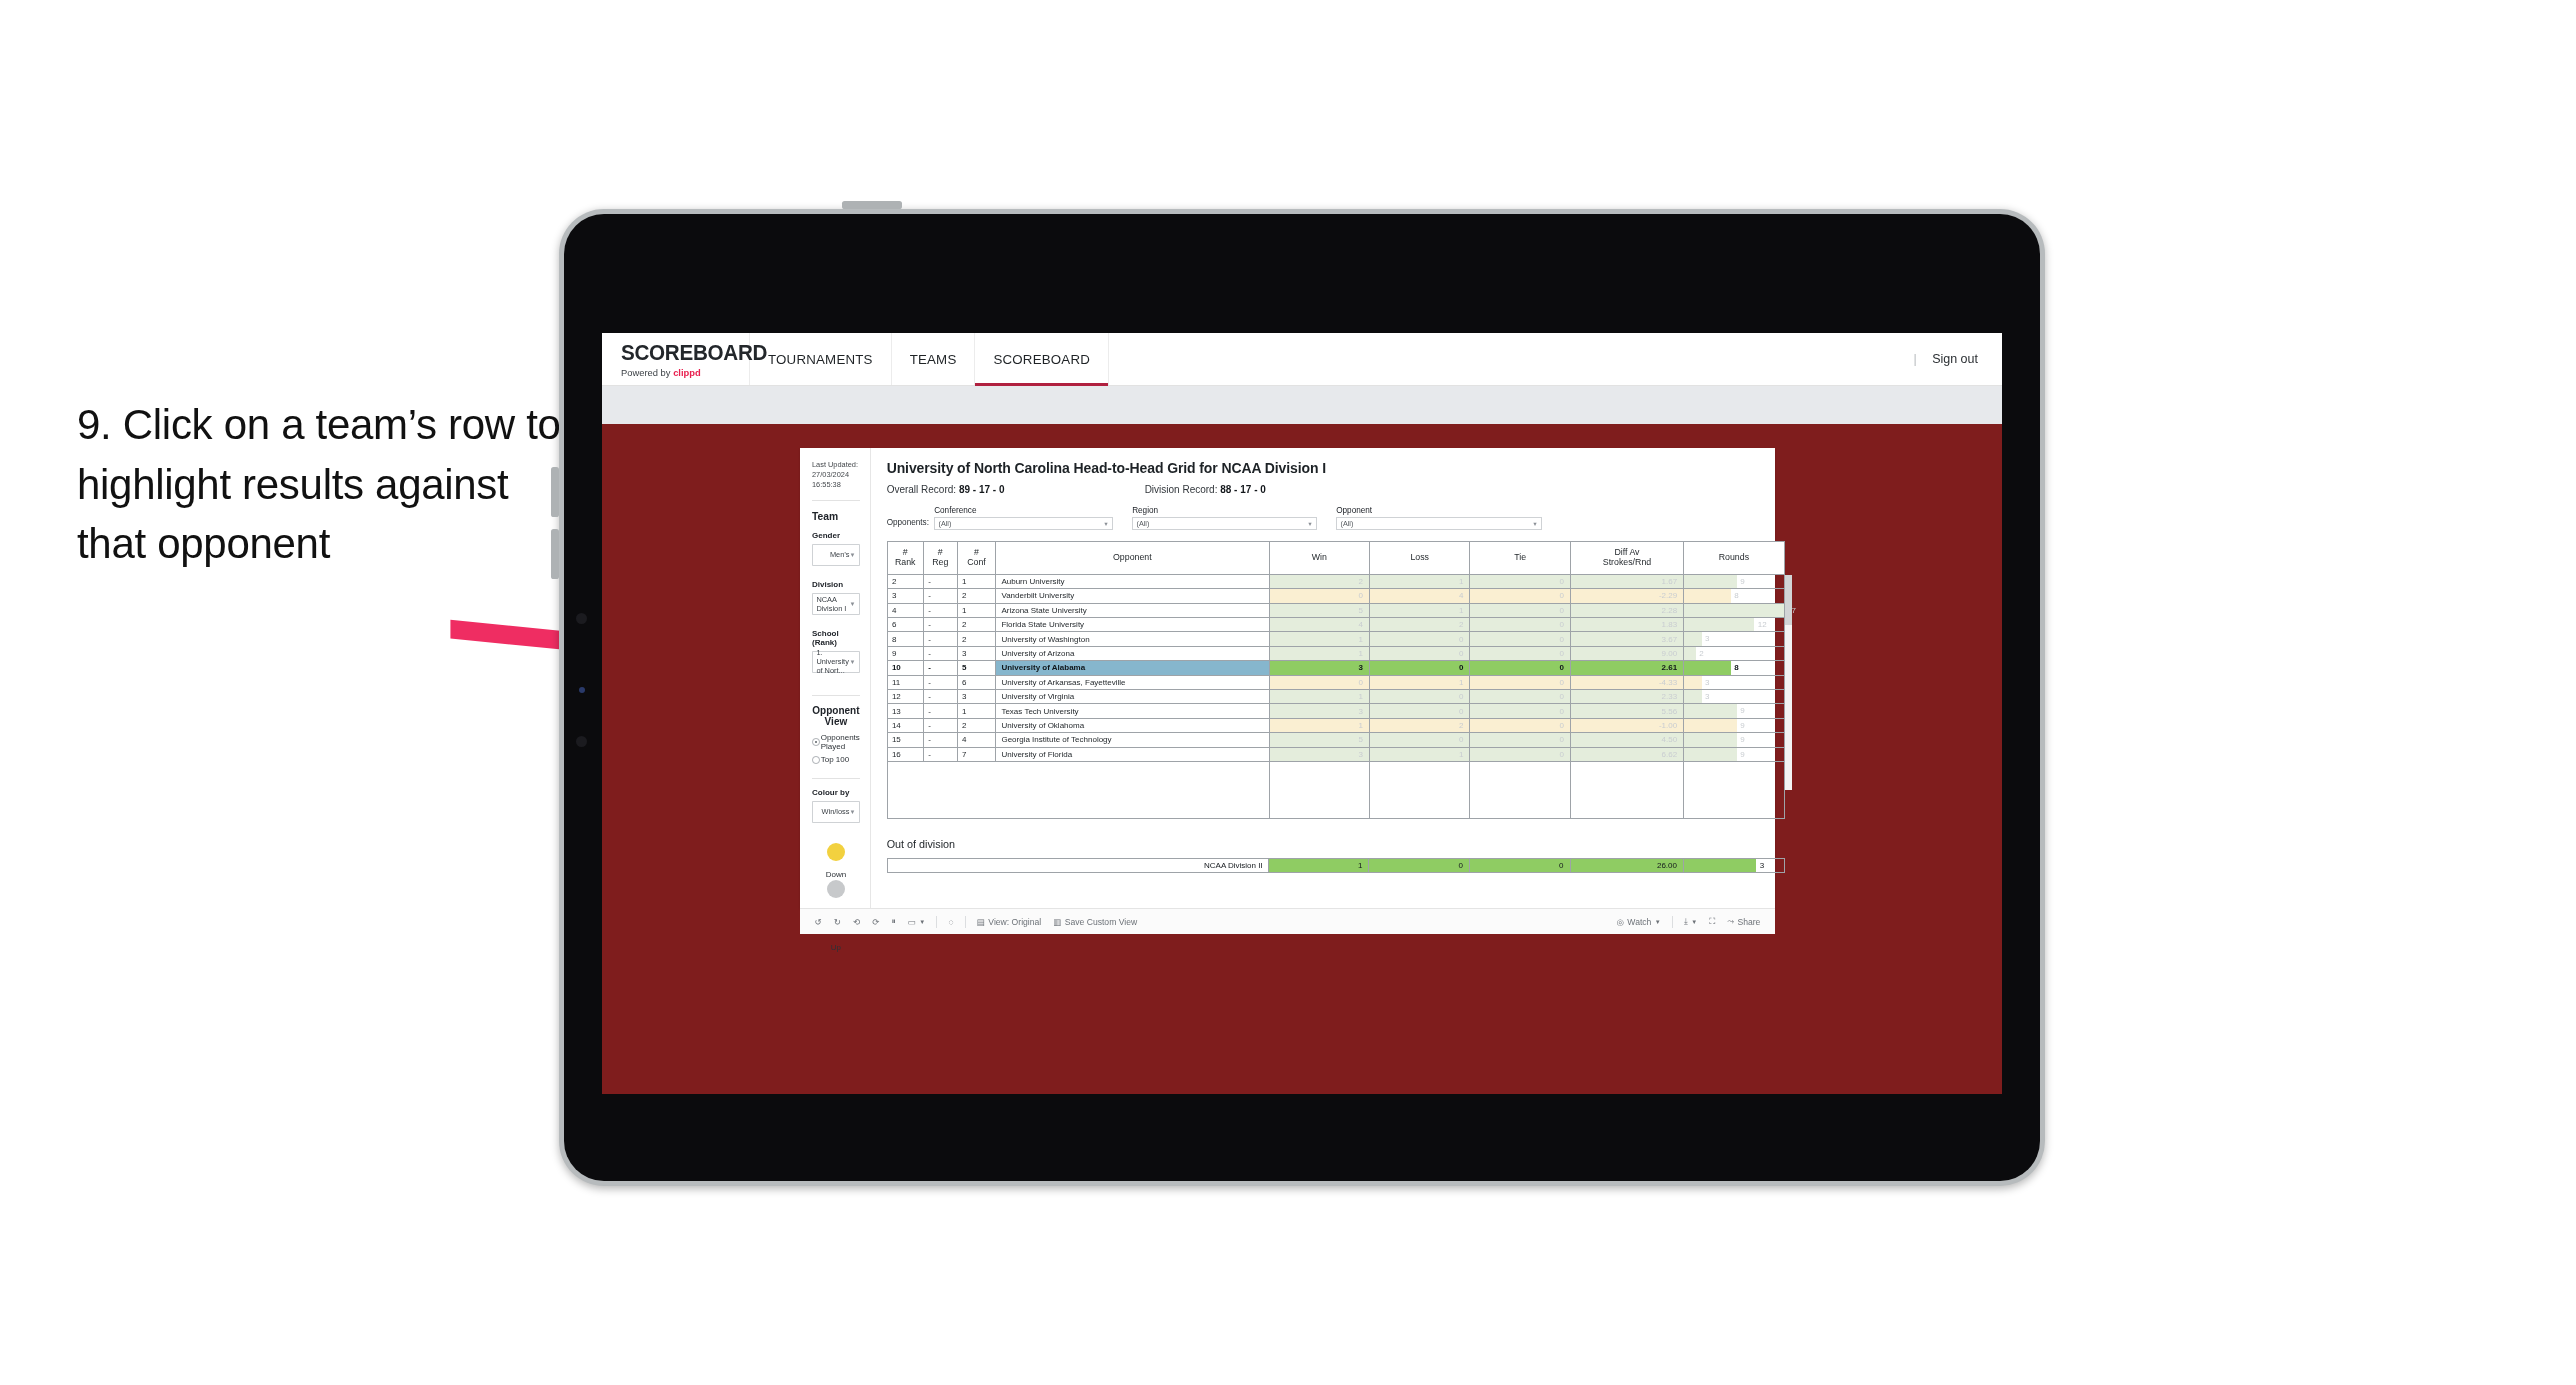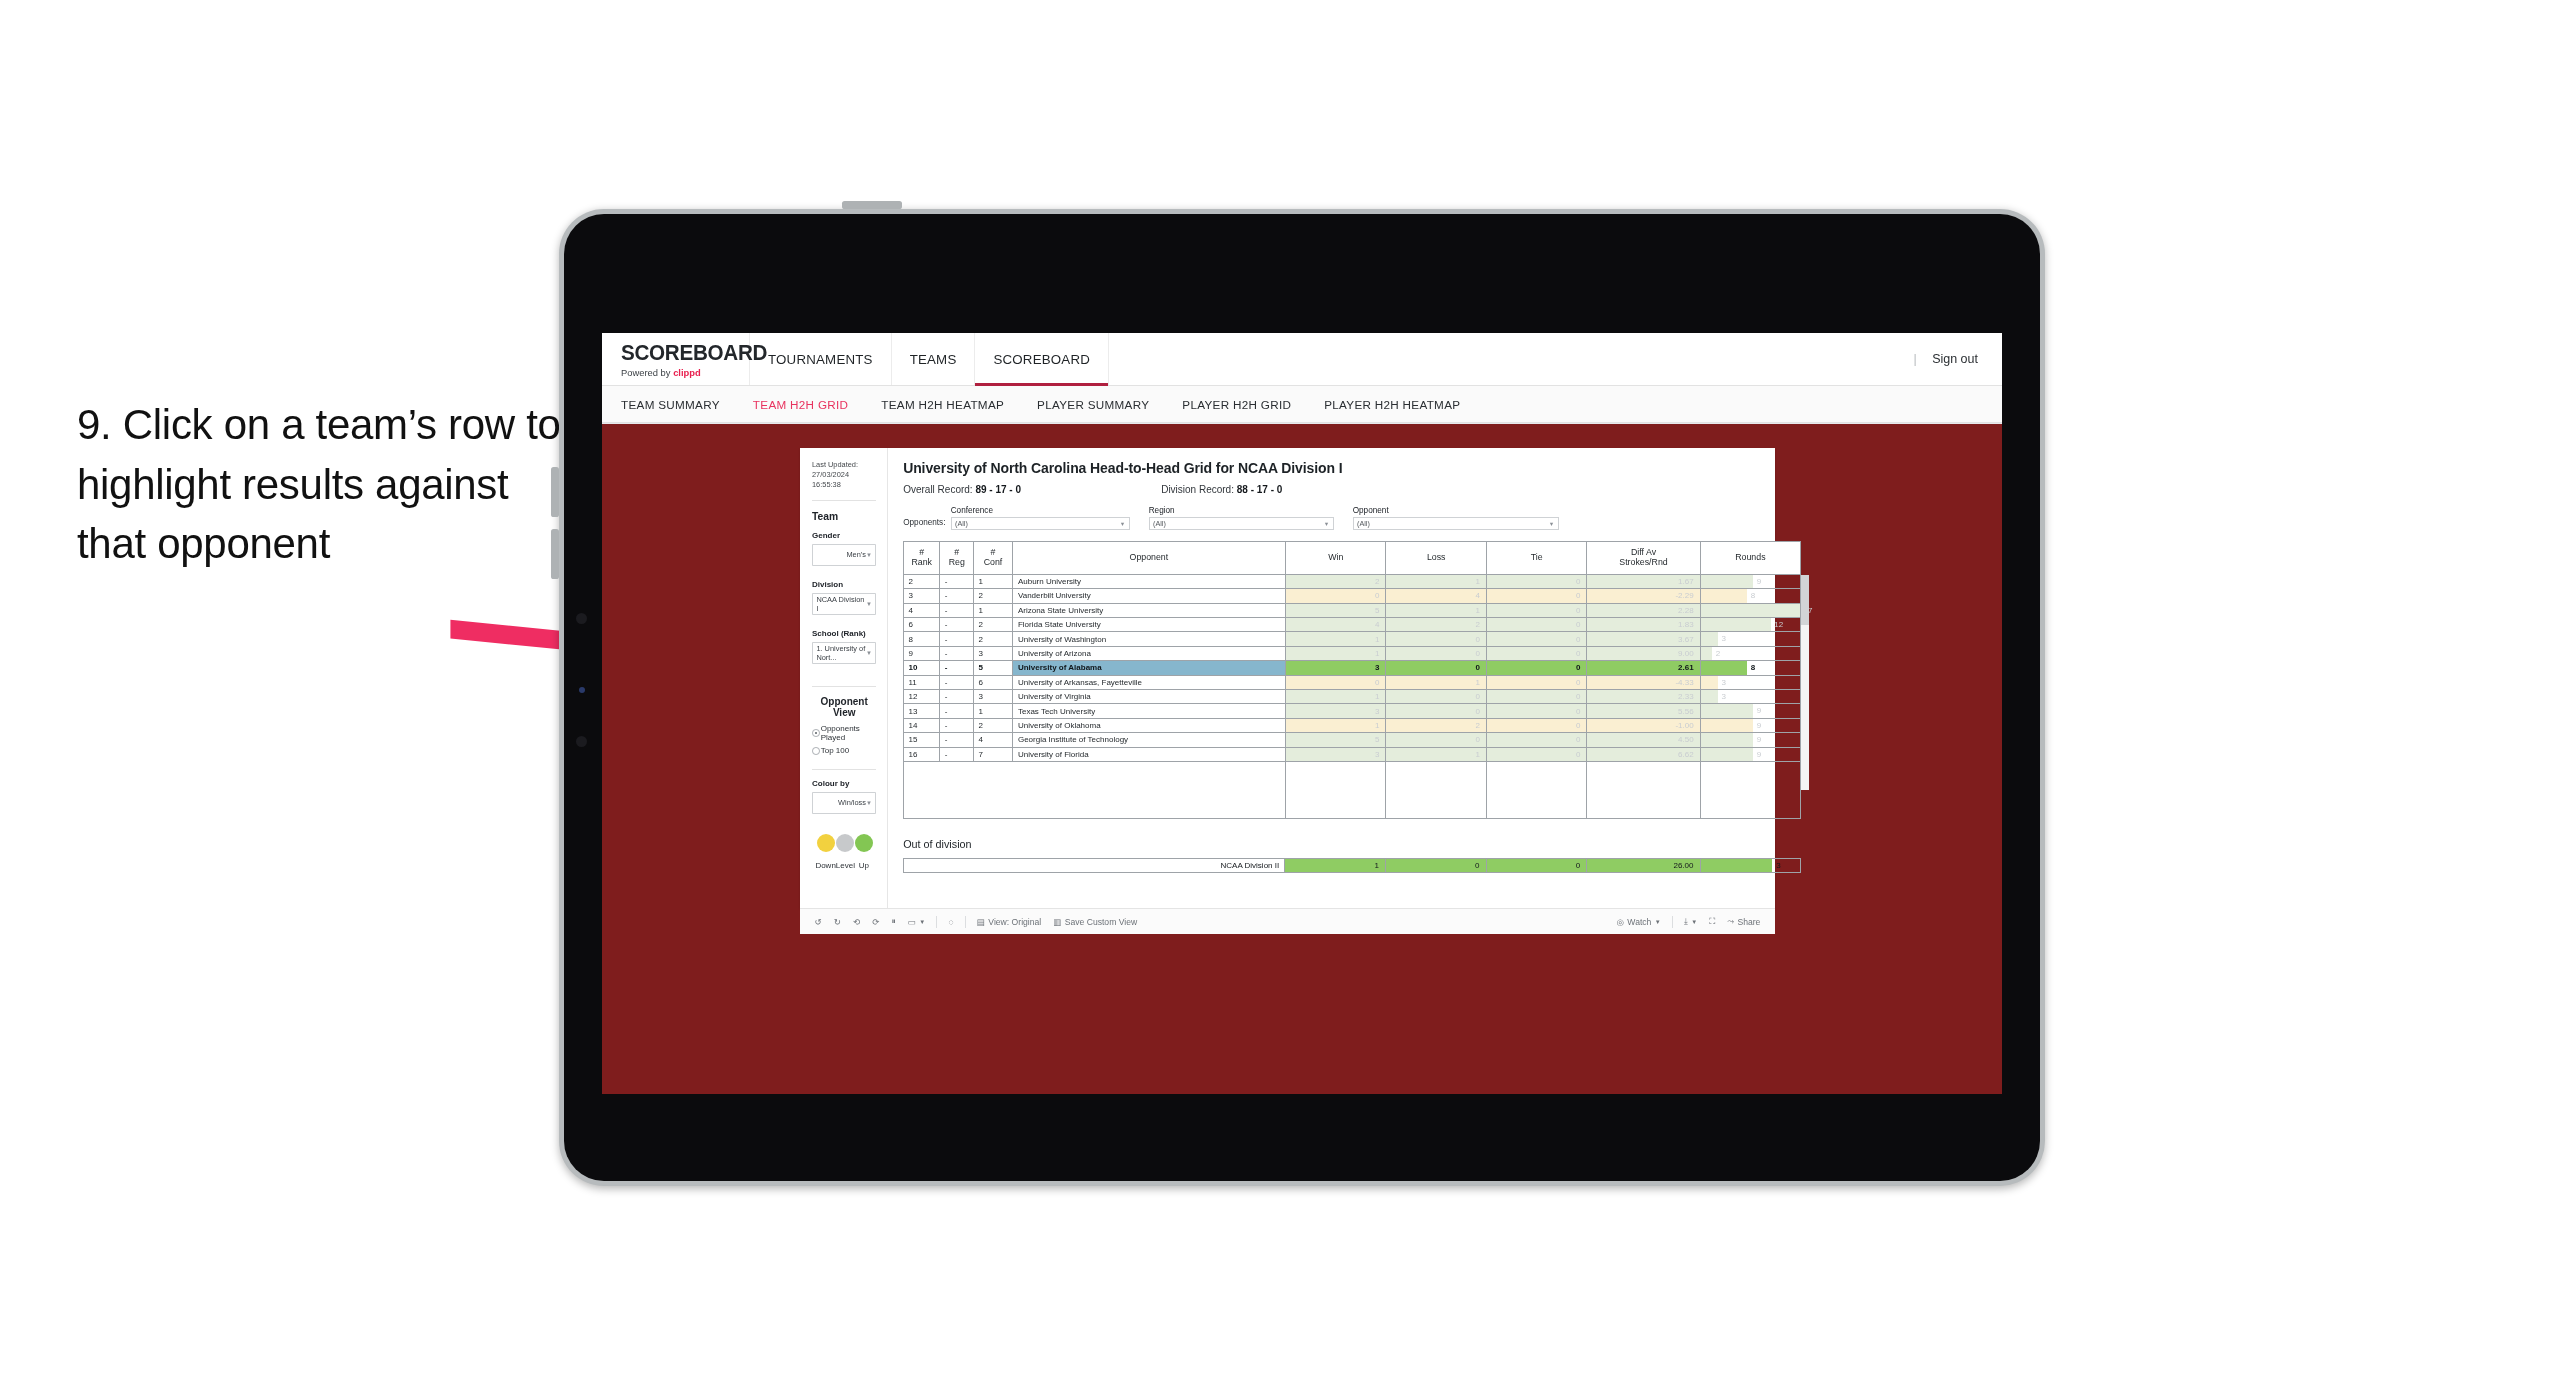--- a/index.html
+++ b/index.html
@@ -89,21 +89,21 @@
   }
   .pane-sel .cx { font-size: 6px; color:#8b9096; }
   .pane-h2 { font-size: 10px; font-weight: 700; color:#20242a; text-align:center;
     margin-bottom: 6px; }
   .radio-row { display:flex; align-items:center; gap:1px; font-size:8px;
     color:#2c3136; margin-bottom: 4.3px; }
   .radio { width:7.7px; height:7.7px; border-radius:50%; border:0.9px solid #a9adb2;
     background:#fff; position:relative; flex:none; }
   .radio.on::after { content:""; position:absolute; inset:1.7px; border-radius:50%;
     background:#5a6066; }
-  .legend { display:flex; justify-content:center; margin-top: 20.6px; padding: 0 3.4px; }
+  .legend { display:flex; justify-content:center; margin-top: 20.6px; padding: 0 3.4px; flex-direction: column; }
   .legend-it { text-align:center; }
   .dot { width:18px; height:18px; border-radius:50%; margin: 0 auto 3.4px; }
   .legend-it span { font-size: 8px; color:#2c3136; }
 
   
   #report { flex: 1; padding: 12px 13.7px 0 15.5px; position: relative; }
   #rep-title { font-size: 14px; font-weight: 600; color: #1d2226; letter-spacing: -0.1px; }
   #rec-row { display:flex; margin-top: 7.7px; font-size: 10px; color:#31363b; }
   #rec-row .a { width: 258px; }
   #rec-row b { color:#14181c; font-weight:700; }
@@ -190,28 +190,20 @@
         <div class="topnav-item">TOURNAMENTS</div>
         <div class="topnav-item">TEAMS</div>
         <div class="topnav-item active">SCOREBOARD</div>
         <div id="topnav-spacer"></div>
         <div id="signout">
           <span class="bar">|</span>
           <span>Sign out</span>
         </div>
       </div>
 
-      <div id="subtabs">
-        <div class="subtab">TEAM SUMMARY</div>
-        <div class="subtab active">TEAM H2H GRID</div>
-        <div class="subtab">TEAM H2H HEATMAP</div>
-        <div class="subtab">PLAYER SUMMARY</div>
-        <div class="subtab">PLAYER H2H GRID</div>
-        <div class="subtab">PLAYER H2H HEATMAP</div>
-      </div>
 
       <div id="workbook">
 
         <div id="sheet">
 
           <div id="pane">
             <div class="pane-updated">
               <div>Last Updated: 27/03/2024</div>
               <div>16:55:38</div>
             </div>

